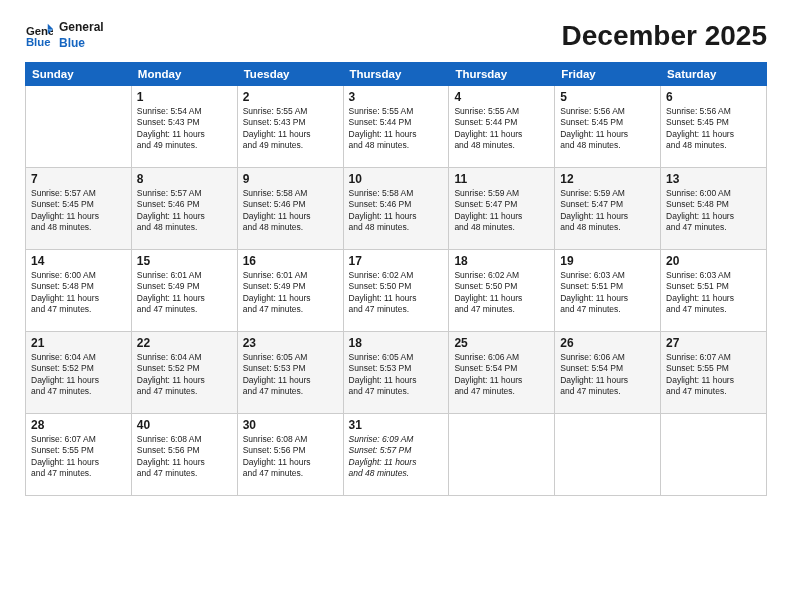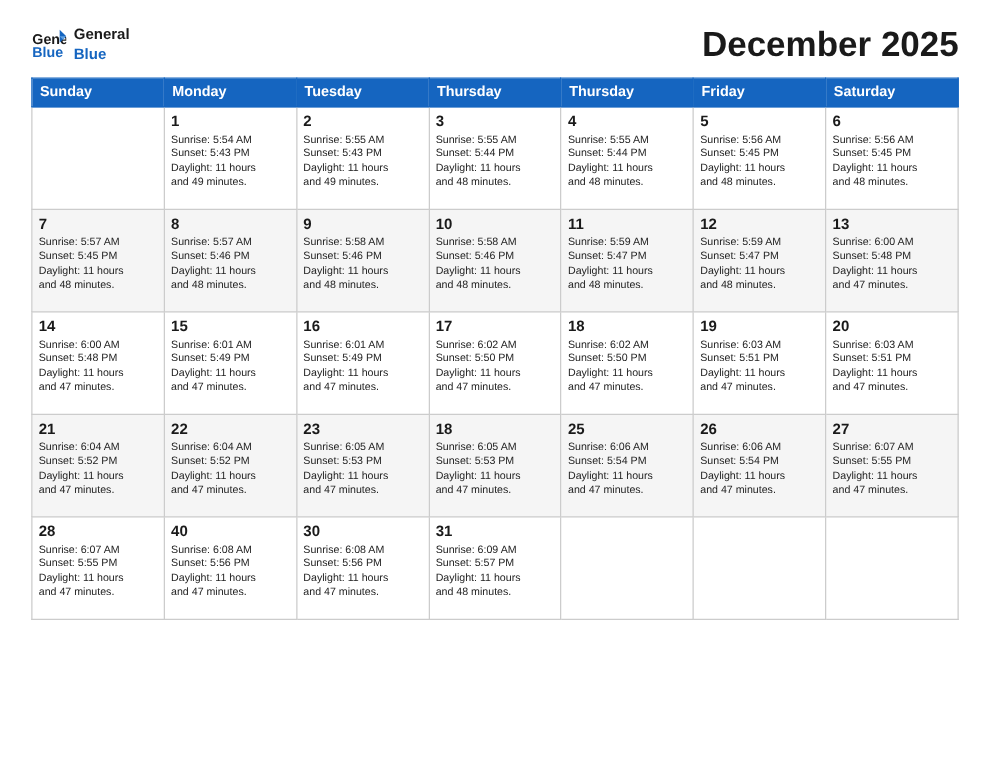--- a/index.html
+++ b/index.html
@@ -343,21 +343,21 @@
           </td>
           <td>
             <div class="date-num">30</div>
             <div class="cell-text" style="white-space: pre-line;">Sunrise: 6:08 AM
 Sunset: 5:56 PM
 Daylight: 11 hours
 and 47 minutes.</div>
           </td>
           <td>
             <div class="date-num">31</div>
-            <div class="cell-text" style="white-space: pre-line;">Sunrise: 6:09 AM
+            <div class="cell-text" style="white-space: pre-line; font-style: italic;">Sunrise: 6:09 AM
 Sunset: 5:57 PM
 Daylight: 11 hours
 and 48 minutes.</div>
           </td>
           <td class="empty"></td>
           <td class="empty"></td>
           <td class="empty"></td>
         </tr>
       </tbody>
   </table>

